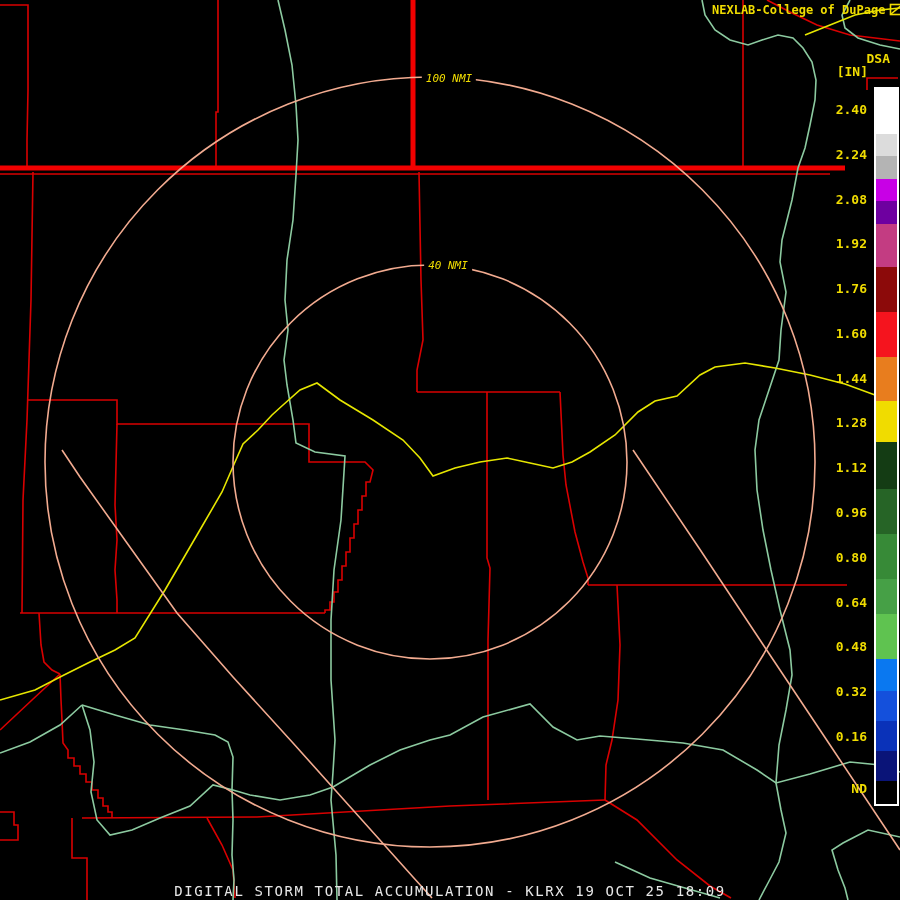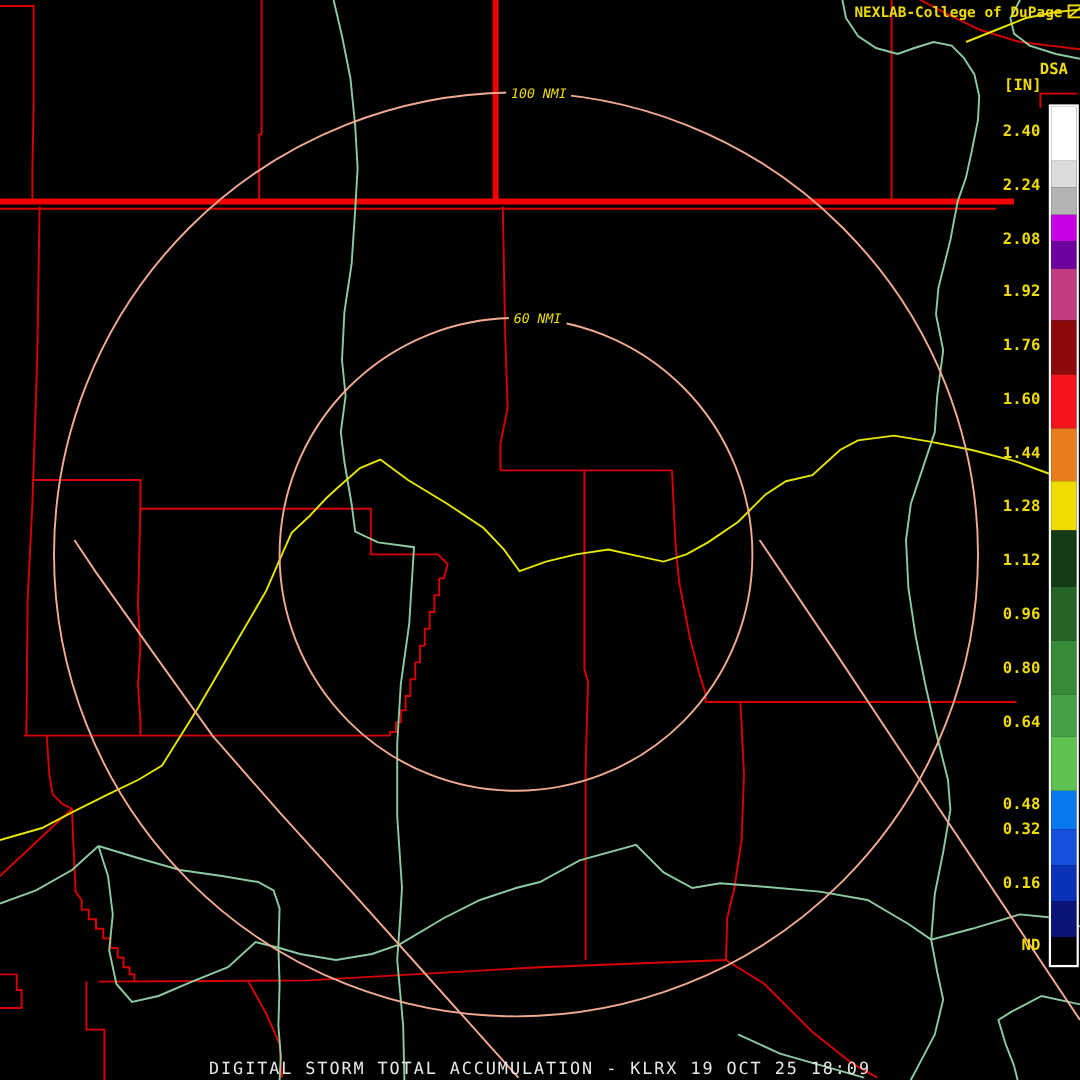--- a/index.html
+++ b/index.html
@@ -86,21 +86,21 @@
 
     <g>
       <circle class="ring" cx="430" cy="462" r="385"></circle>
       <circle class="ring" cx="430" cy="462" r="197"></circle>
       <polyline class="ring" points="62,450 80,477 127,543 177,613 233,677 293,743 353,810 413,877 432,898"></polyline>
       <polyline class="ring" points="633,450 699,548 764,646 832,748 900,850"></polyline>
     </g>
   </svg>
 
   <div class="ring-label" style="left:449px;top:72px;">100 NMI</div>
-  <div class="ring-label" style="left:448px;top:259px;">60 NMI</div>
+  <div class="ring-label" style="left:448px;top:259px;">40 NMI</div>
 
   <div id="brand">
     <span>NEXLAB-College of DuPage</span>
     <svg class="flag" width="16" height="14" viewBox="0 0 16 14">
       <rect x="1.5" y="1.5" width="12" height="10" fill="none" stroke="#f0dc00" stroke-width="1.6"></rect>
       <line x1="2" y1="11" x2="13" y2="2" stroke="#f0dc00" stroke-width="1.6"></line>
     </svg>
   </div>
   <div id="product-code">DSA</div>
   <div id="units">[IN]</div>
@@ -133,21 +133,21 @@
       <div class="cb-label" style="top: 192px;">2.08</div>
       <div class="cb-label" style="top: 236px;">1.92</div>
       <div class="cb-label" style="top: 281px;">1.76</div>
       <div class="cb-label" style="top: 326px;">1.60</div>
       <div class="cb-label" style="top: 371px;">1.44</div>
       <div class="cb-label" style="top: 415px;">1.28</div>
       <div class="cb-label" style="top: 460px;">1.12</div>
       <div class="cb-label" style="top: 505px;">0.96</div>
       <div class="cb-label" style="top: 550px;">0.80</div>
       <div class="cb-label" style="top: 595px; text-align: right;">0.64</div>
-      <div class="cb-label" style="top: 639px; margin-top: 24px;">0.48</div>
+      <div class="cb-label" style="top: 639px;">0.48</div>
       <div class="cb-label" style="top: 684px;">0.32</div>
       <div class="cb-label" style="top: 729px;">0.16</div>
       <div class="cb-label" style="top: 781px;">ND</div>
     </div>
 
   <div id="footer-title">DIGITAL STORM TOTAL ACCUMULATION - KLRX 19 OCT 25 18:09</div>
 
 </div>
 
 </body></html>

